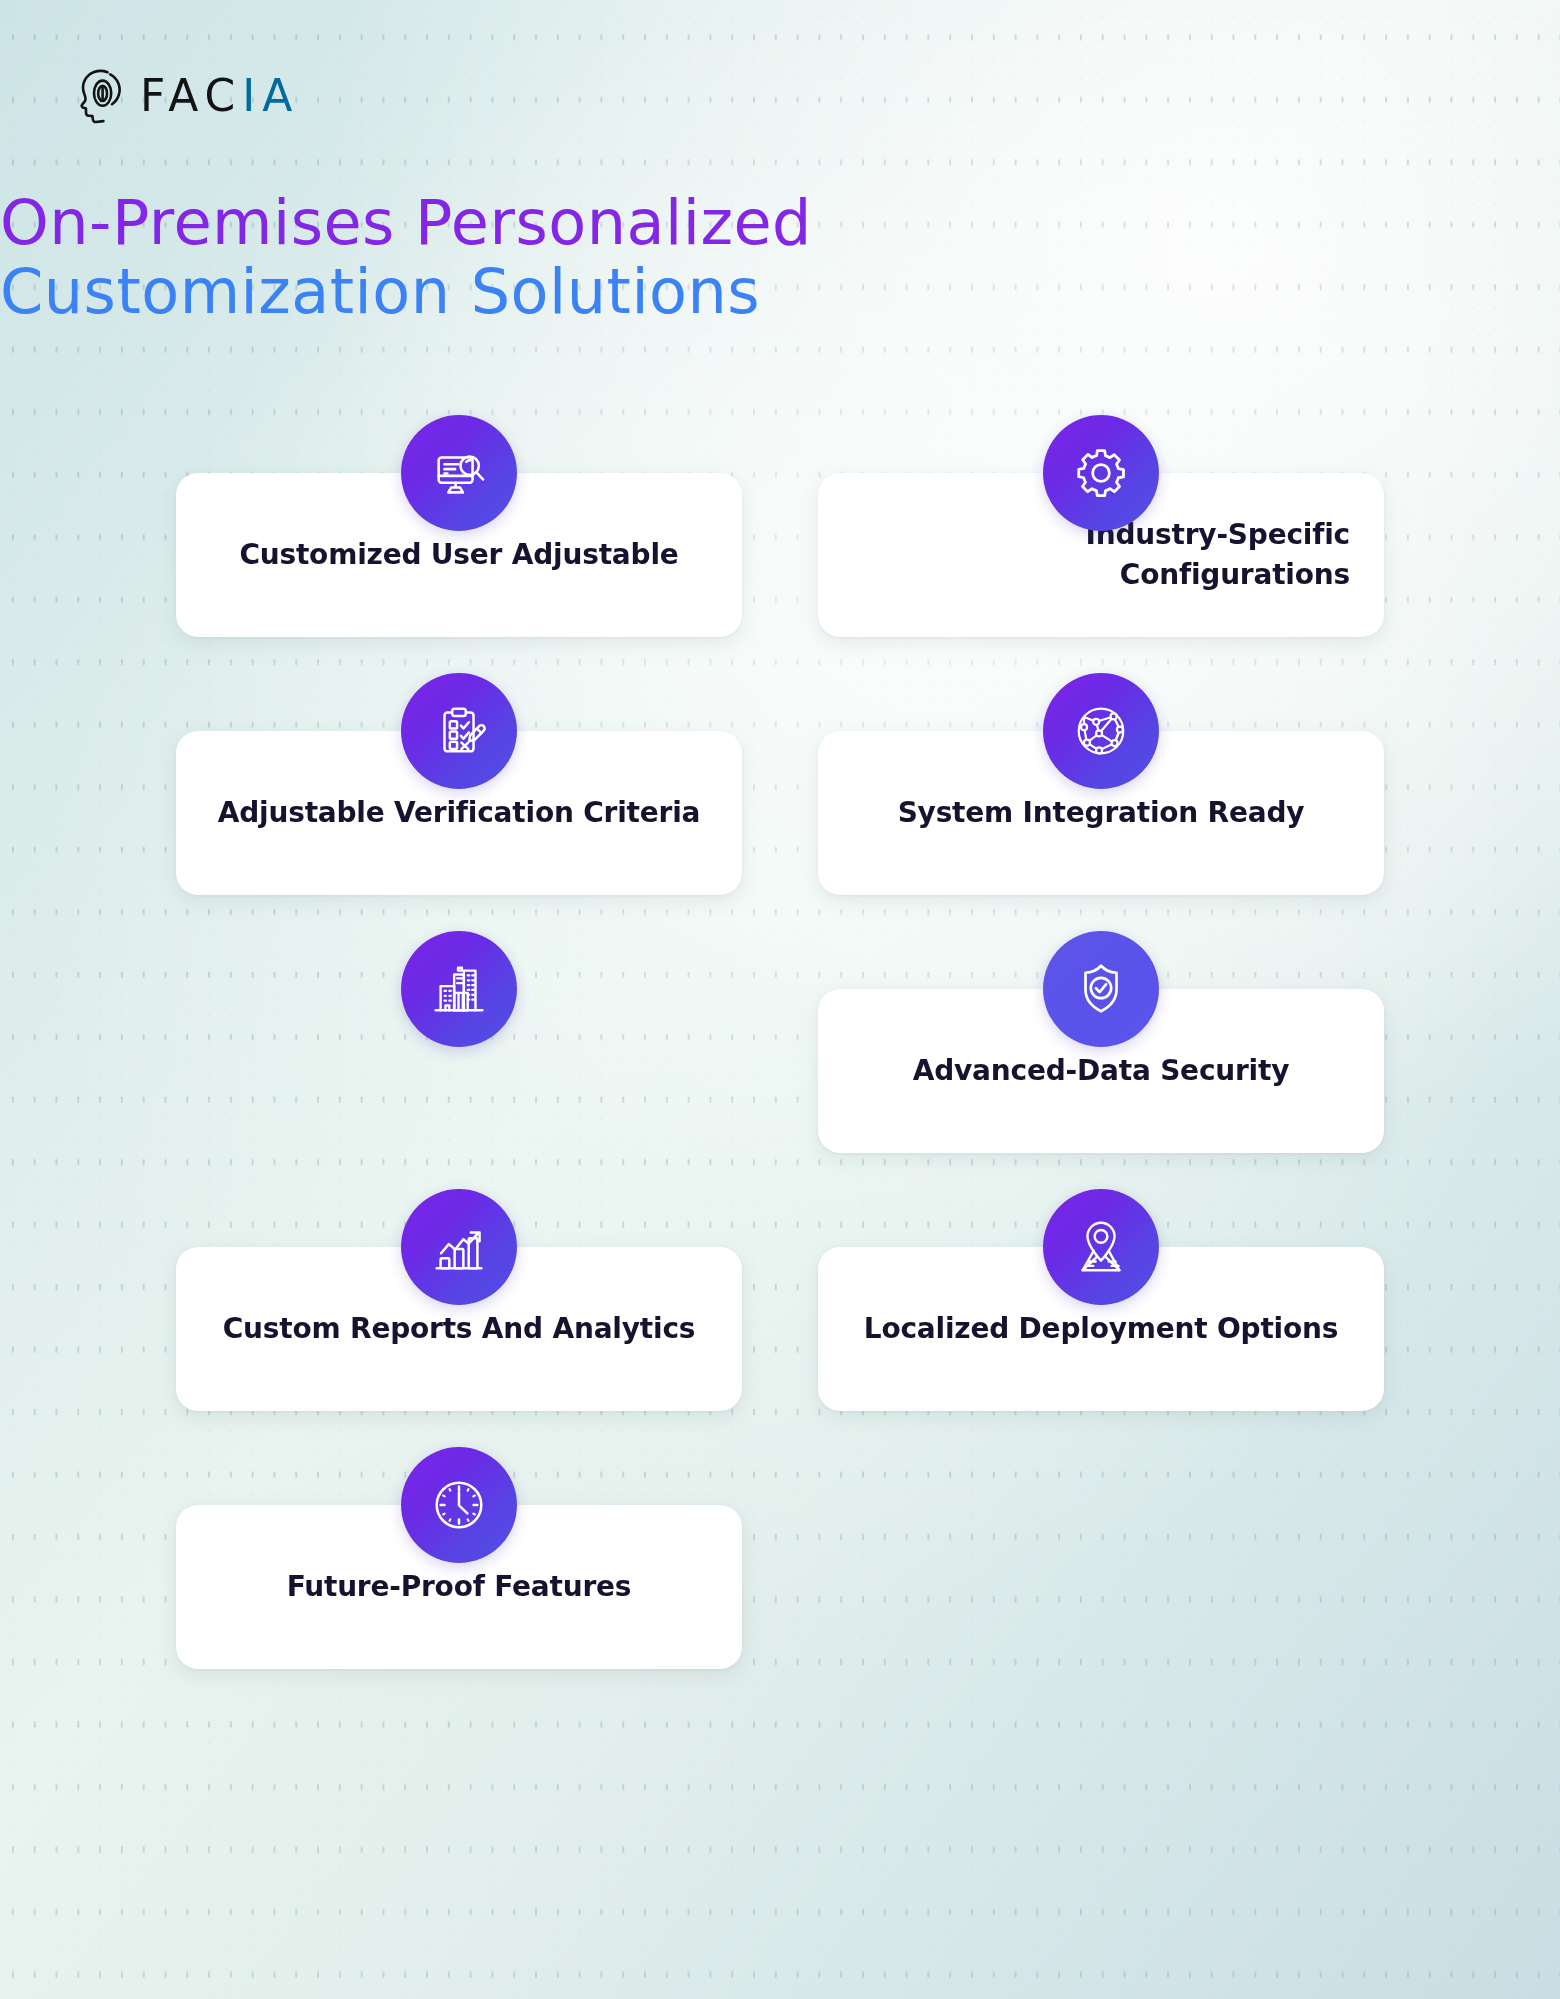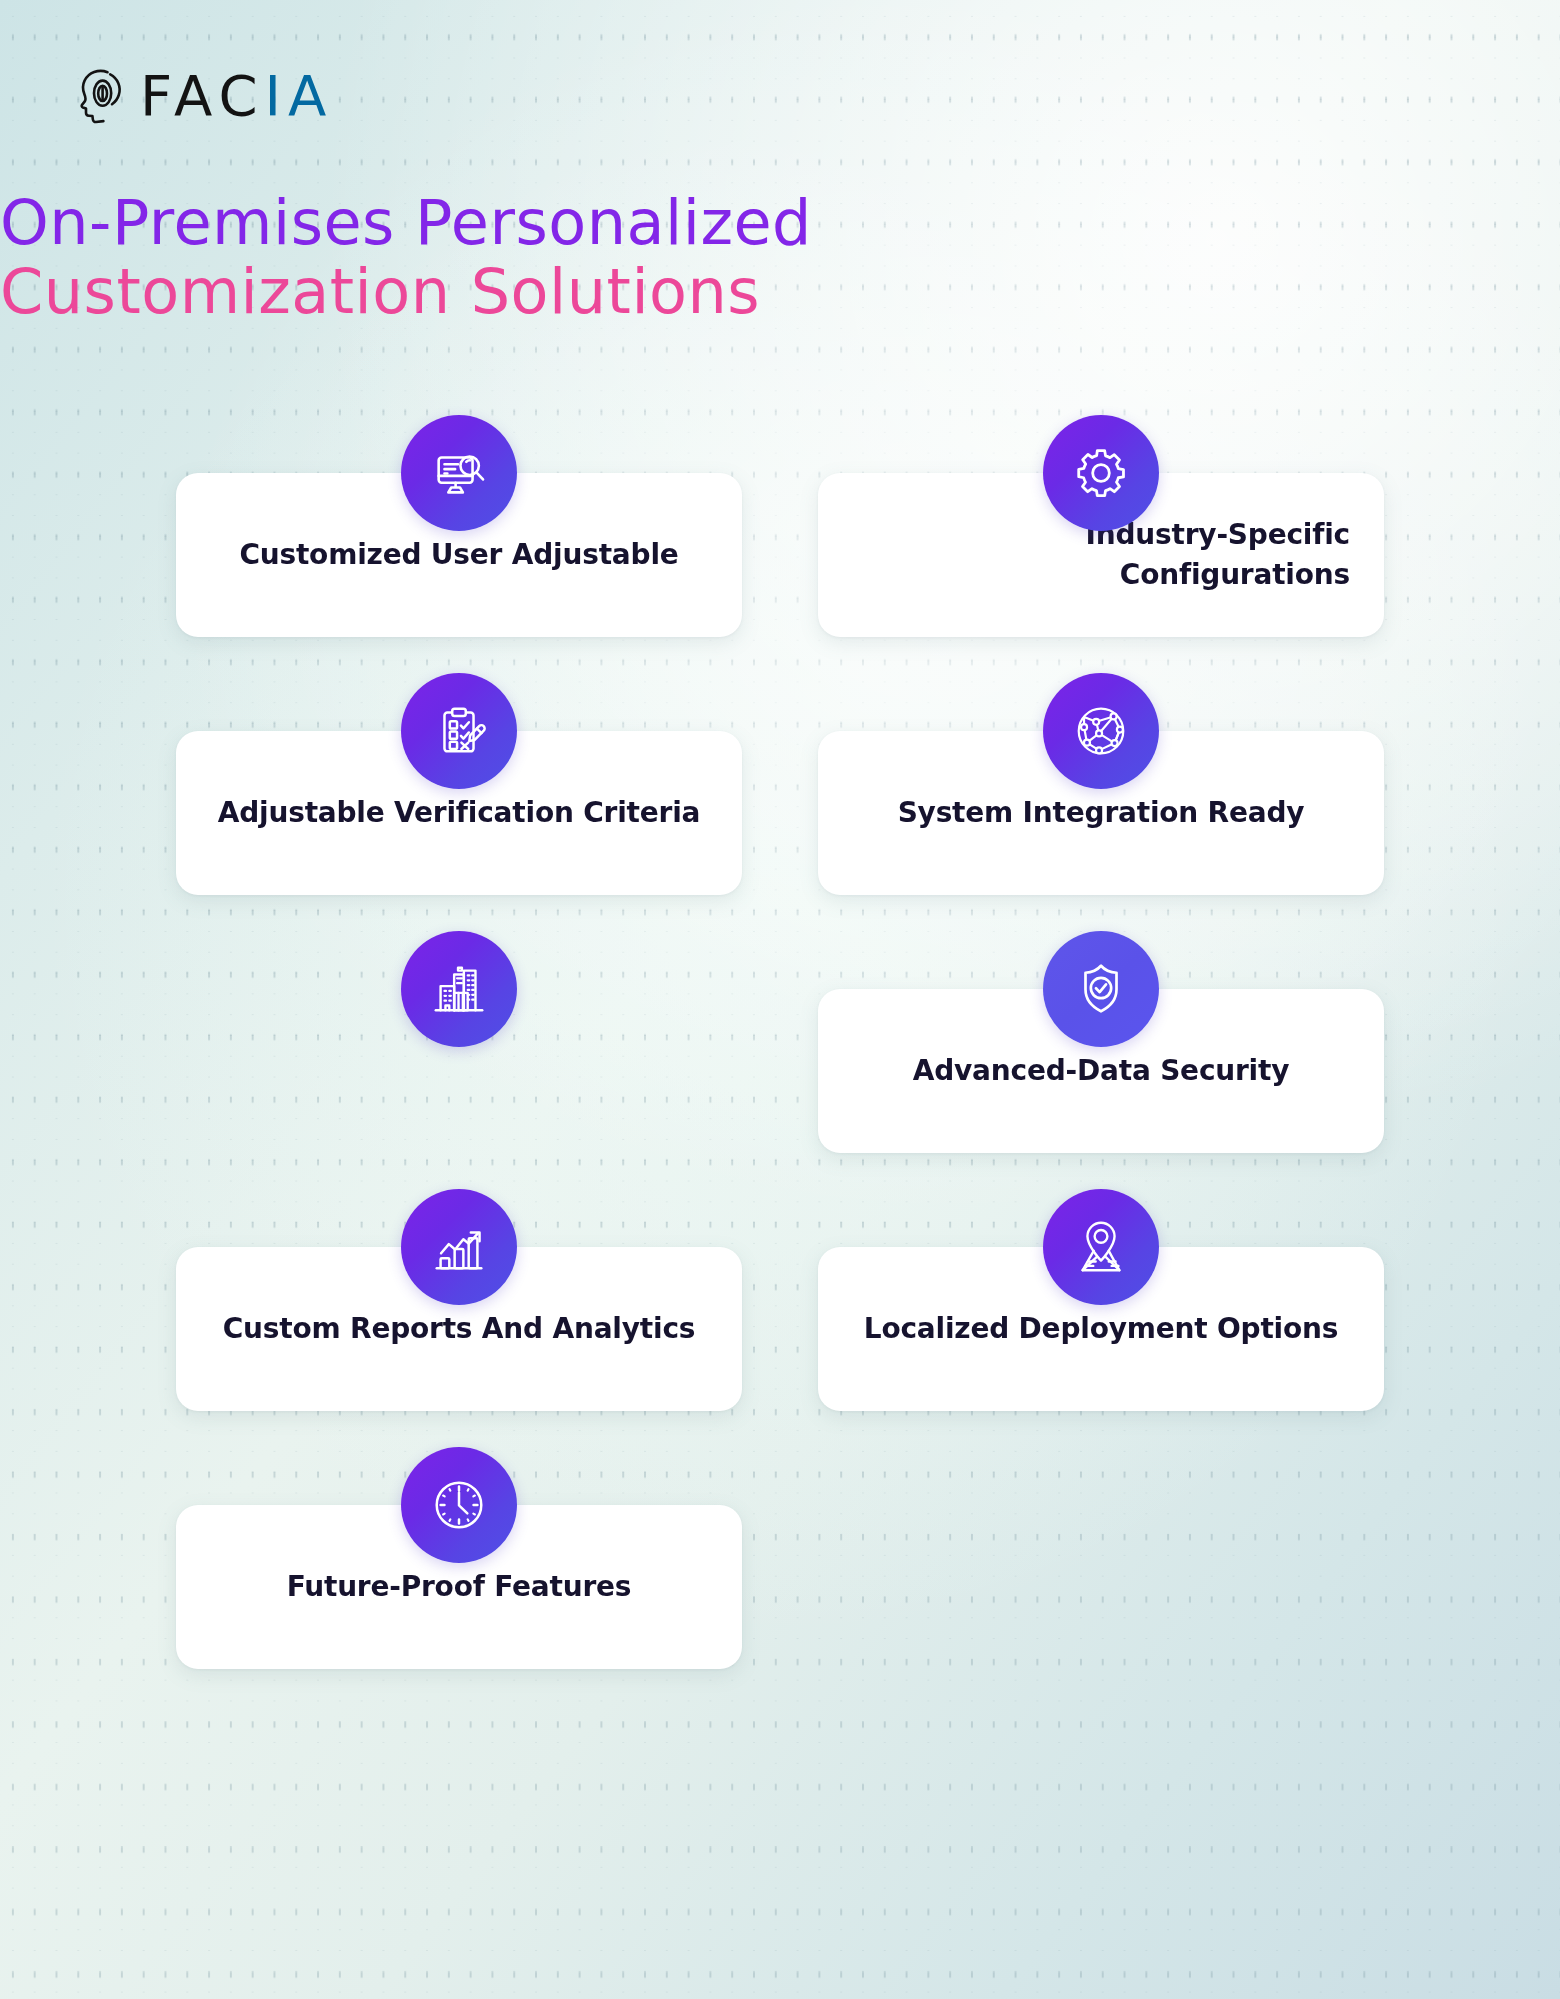--- a/index.html
+++ b/index.html
@@ -26,37 +26,37 @@
   .wash {
     position:absolute; inset:0;
     background: radial-gradient(ellipse 70% 45% at 60% 30%, rgba(255,255,255,0.55) 0%, rgba(255,255,255,0) 70%);
     pointer-events:none;
   }
   .page { position:relative; width:1560px; height:1999px; }
 
   
   .logo { position:absolute; left:78px; top:68px; display:flex; align-items:center; gap:16px; }
   .logo-mark { width:46px; height:56px; display:block; }
-  .logo-text { font-size:56px; letter-spacing:7px; font-weight:400;
+  .logo-text { font-size:44px; letter-spacing:7px; font-weight:400;
                font-family:"DejaVu Sans", sans-serif; line-height:1; display:flex; }
   .logo-fac { color:#131313; }
   .logo-ia  { color:#0369a1; }
 
   
   .title { position:absolute; left:0; right:0; top:188px; text-align:left; }
   .title-line {
     display:block;
     font-family:"DejaVu Sans", sans-serif;
     font-weight:400;
     font-size:62px;
     line-height:1.12;
     letter-spacing:0.5px;
   }
   .title-line.l1 { color:#8326e8; }
-  .title-line.l2 { color:#ec4899; }
+  .title-line.l2 { color:#3b82f6; }
 
   
   .grid {
     position:absolute; left:176px; top:415px;
     width:1208px;
     display:grid;
     grid-template-columns: 566px 566px;
     column-gap:76px;
     row-gap:36px;
   }

